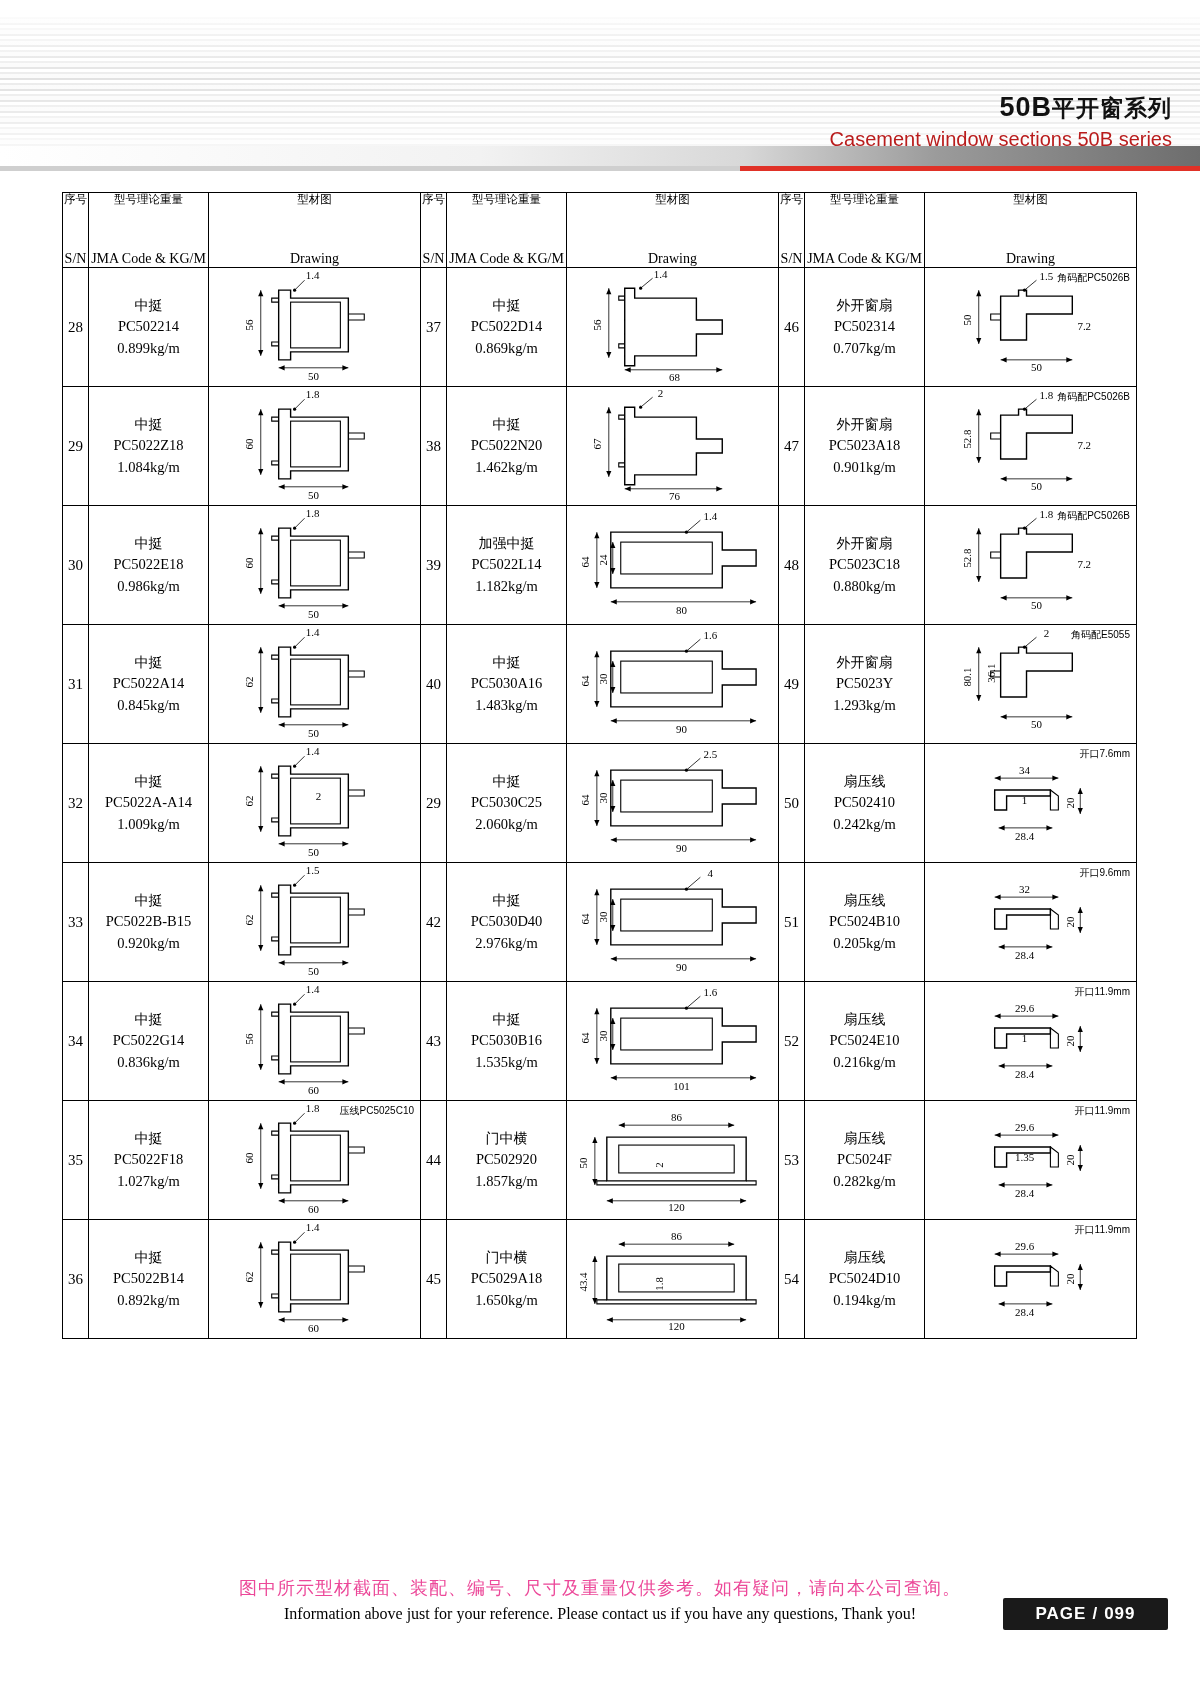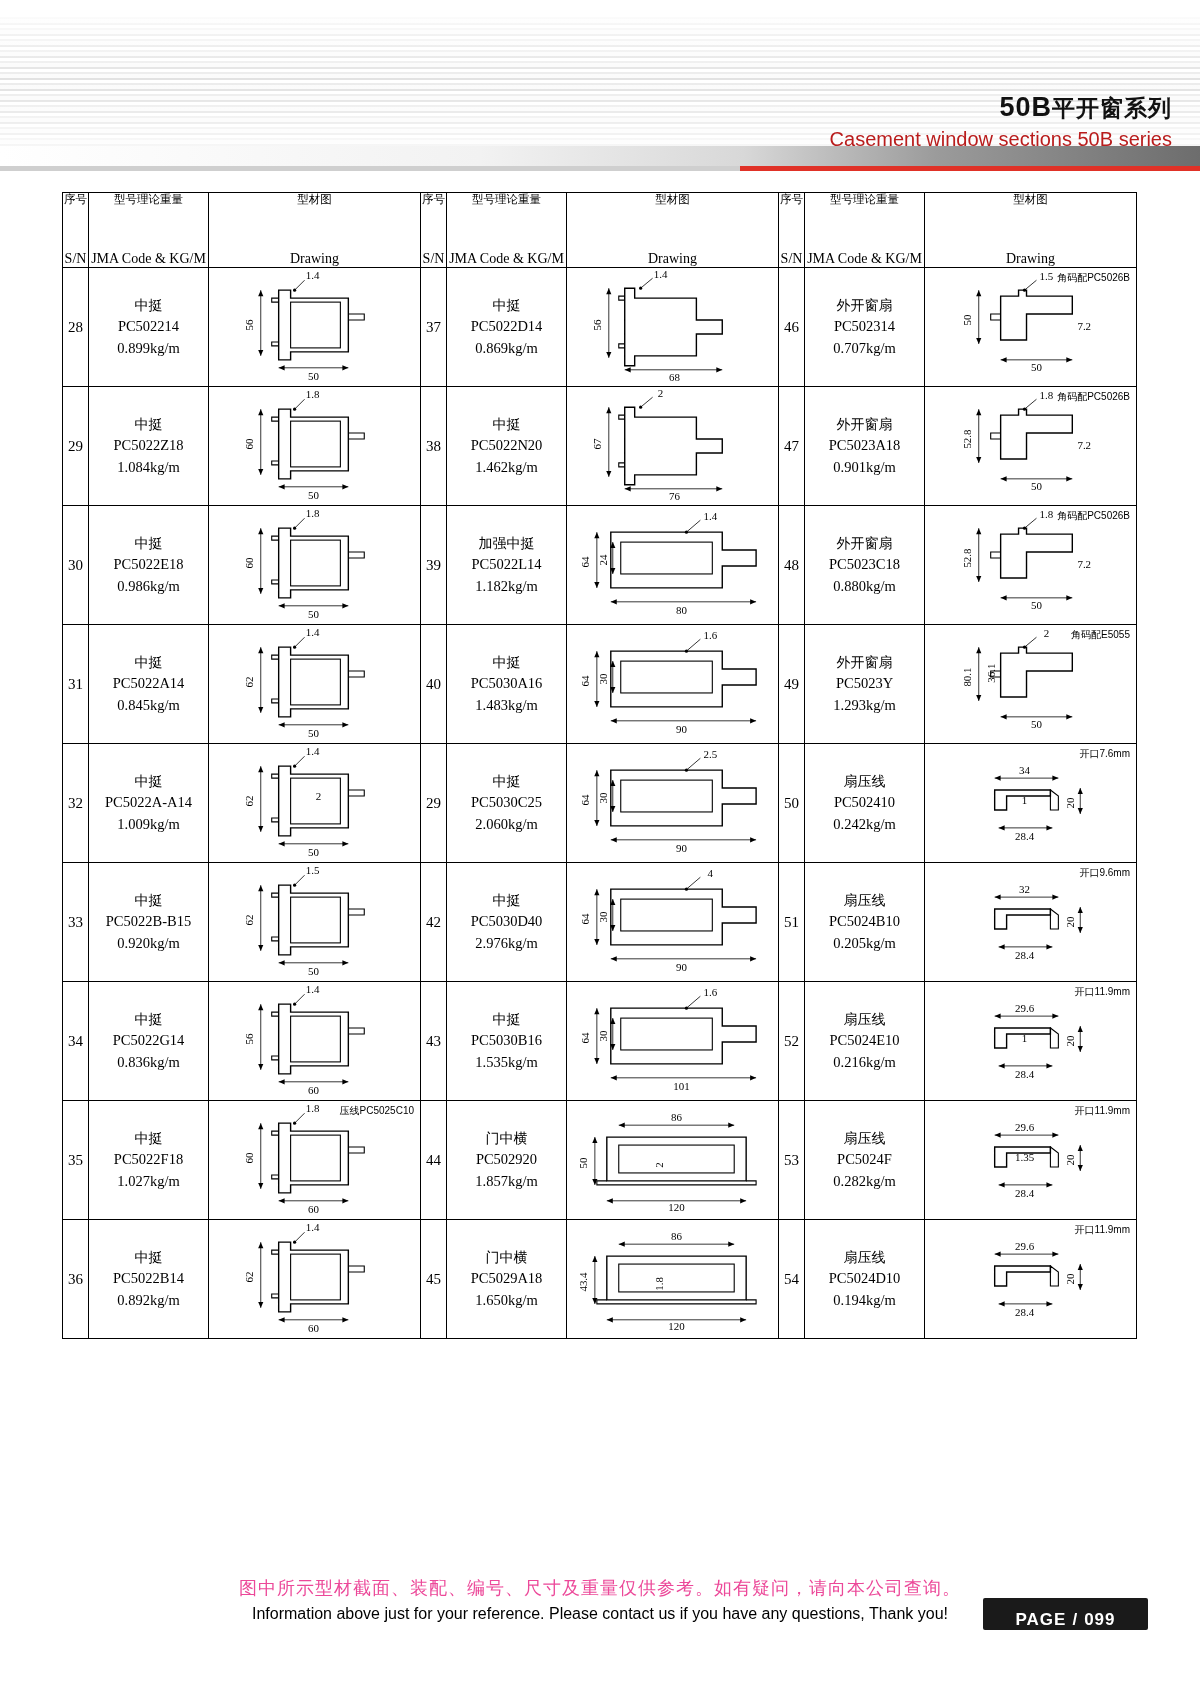--- a/index.html
+++ b/index.html
@@ -120,35 +120,35 @@
     left:0; top:1576px; width:100%;
     text-align:center;
   }
   .footer .cn {
     font-family:"Liberation Sans", sans-serif;
     font-size:18px;
     color:#ec4899;
     letter-spacing:1px;
   }
   .footer .en {
-    font-family:Liberation Sans, sans-serif;
+    font-family:Liberation Serif, serif;
     font-size:16px;
     margin-top:5px;
   }
   .pagebox {
     position:absolute;
-    right:52px; top:1598px;
+    right:32px; top:1598px;
     width:165px; height:32px;
     background:#1a1a1a;
     color:#fff;
     font-family:"Liberation Sans", sans-serif;
     font-weight:bold;
     font-size:17px;
     letter-spacing:1px;
-    display:flex; align-items:flex-end; justify-content:center;
+    display:flex; align-items:center; justify-content:center;
     border-radius:2px;
   }
   .pagebox .slash { color:#fff; margin:0 6px; }
 </style>
 </head>
 <body>
 
 <div class="header">
   <div class="header-stripes"></div>
   <div class="header-grad"></div>

